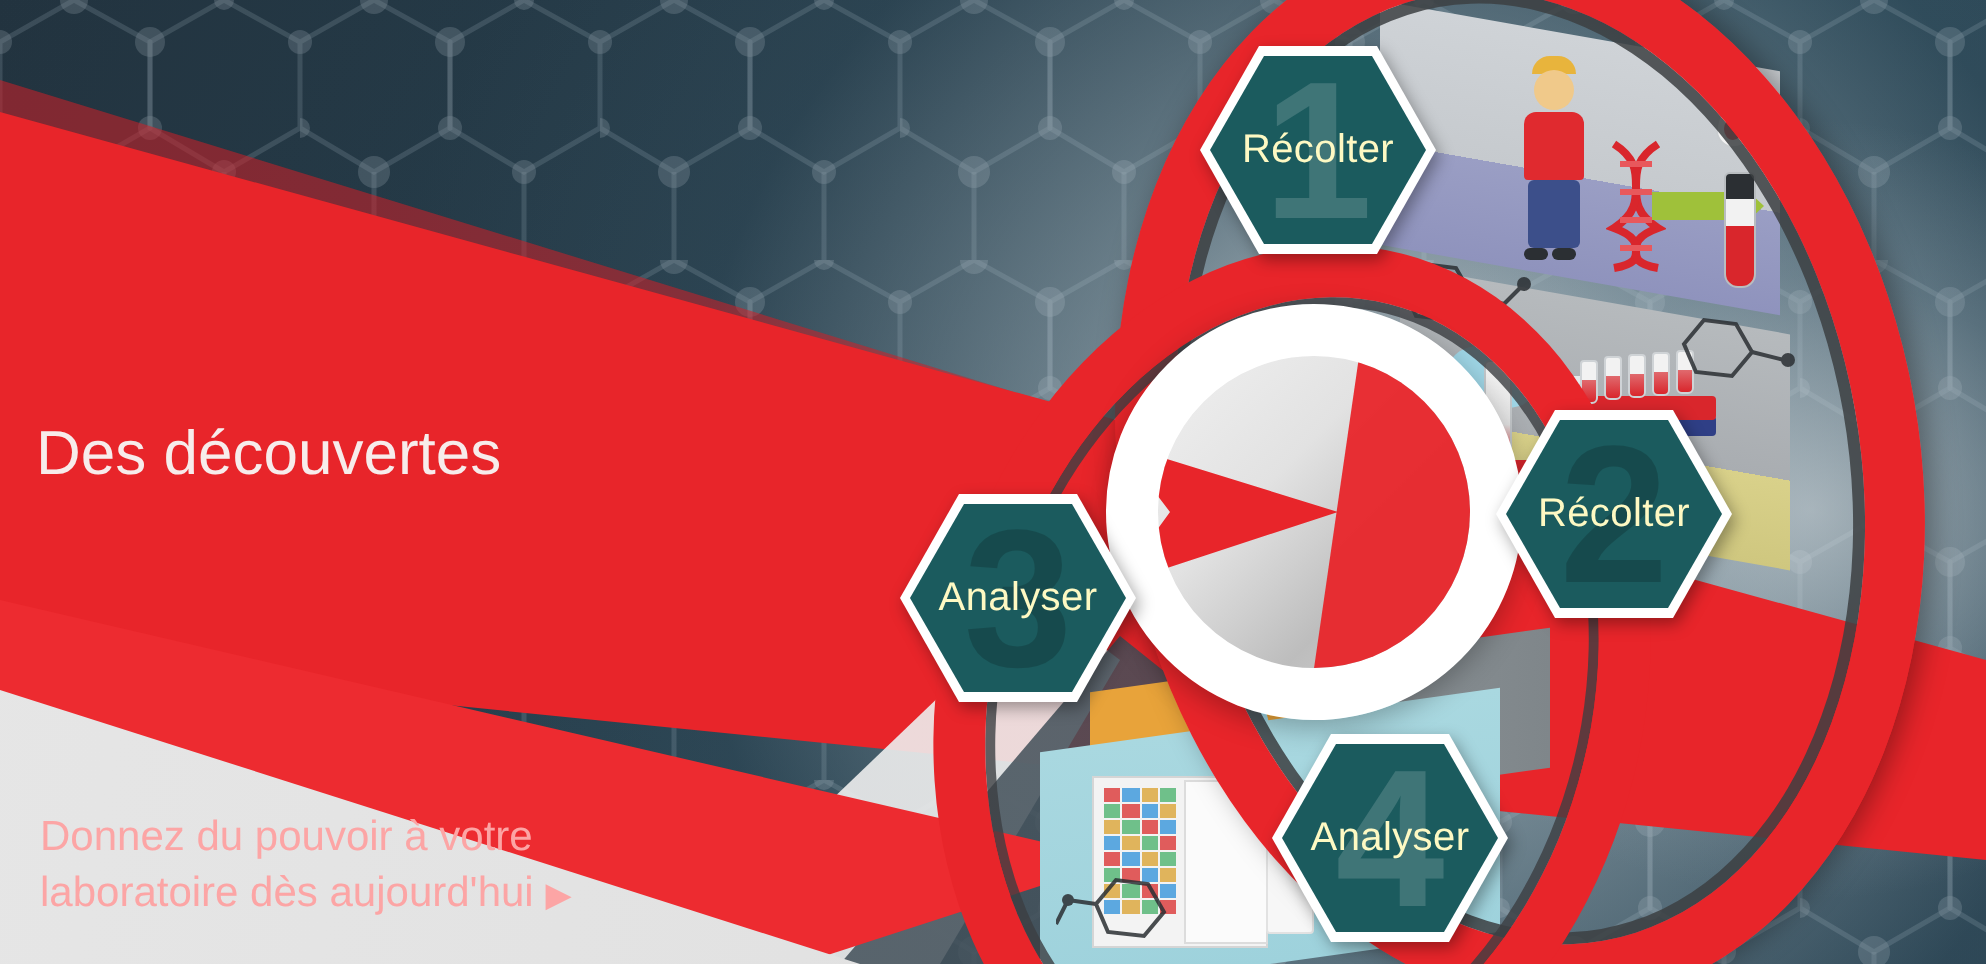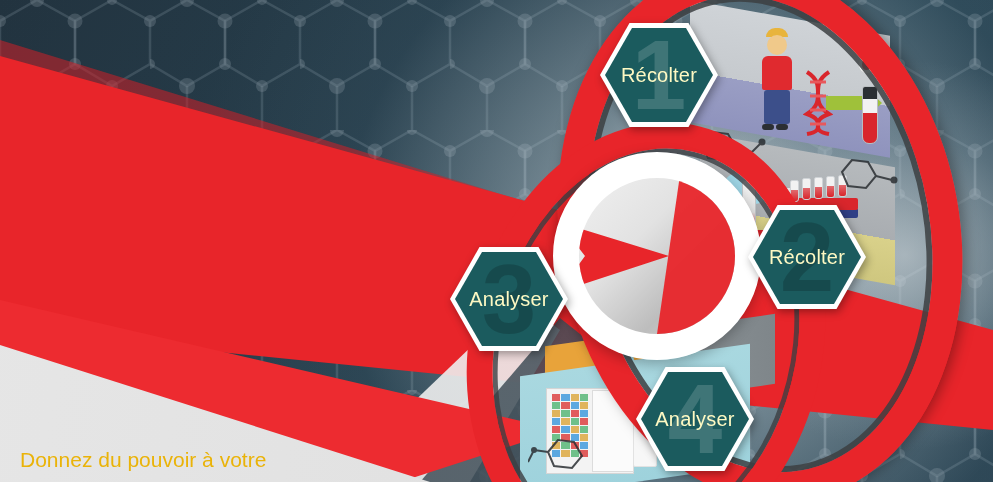--- a/index.html
+++ b/index.html
@@ -172,21 +172,21 @@
   #hex3{left:450px;top:247px;}
   #hex4{left:636px;top:367px;}
 
   
   .headline{
     position:absolute;left:18px;top:207px;width:470px;
     color:#f7eceb;font-size:31px;line-height:1.27;
   }
   .cta{
     position:absolute;left:20px;top:405px;width:380px;
-    color:#eab308;font-size:21px;line-height:1.35;margin-top:41px;
+    color:#fca5a5;font-size:21px;line-height:1.35;
   }
   .cta .arrow{font-size:17px;}
   .logo{
     position:absolute;left:778px;top:418px;color:#ffffff;font-size:25px;
     letter-spacing:-.3px;
   }
   .logo b{font-weight:bold;}
   .logo span{font-weight:300;}
 </style>
 </head>
@@ -374,20 +374,25 @@
 
   <div class="hex" id="hex4">
     <div class="hex-outer"></div>
     <div class="hex-inner">
       <div class="hex-num">4</div>
     </div>
     <div class="hex-label">Analyser</div>
   </div>
 
   <div class="headline">
+    <div>Des découvertes</div>
   </div>
 
   <div class="cta">
     <div>Donnez du pouvoir à votre</div>
+    <div>
+      <span>laboratoire dès aujourd'hui</span>
+      <span class="arrow">▶</span>
+    </div>
   </div>
 
 
 </div>
 
 </body></html>

